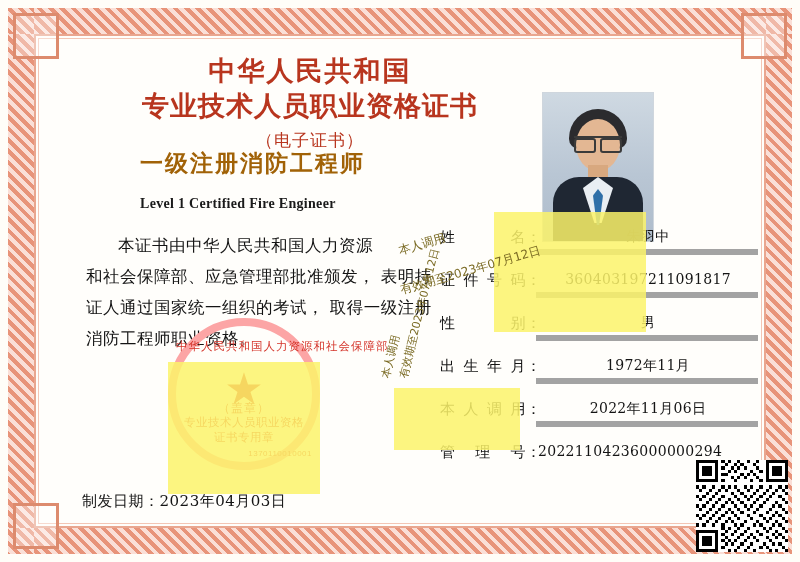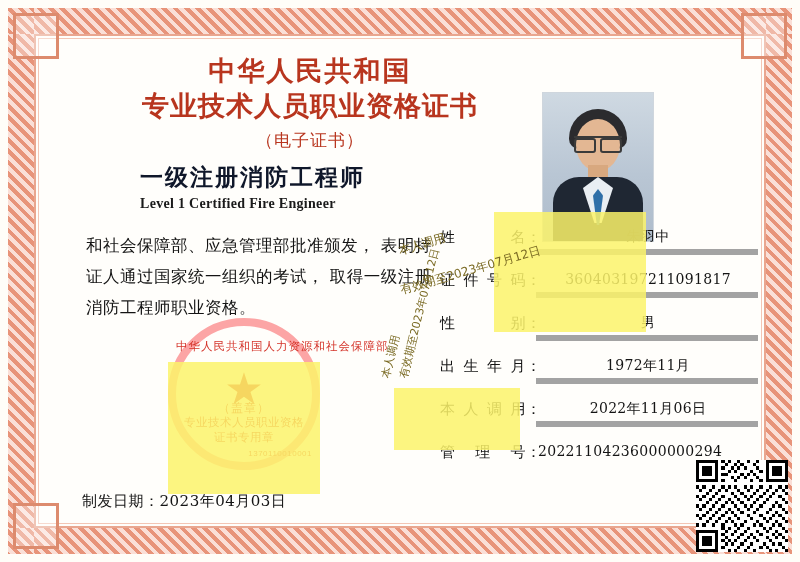--- a/index.html
+++ b/index.html
@@ -104,25 +104,25 @@
   .title-3 {
     font-family: "DejaVu Serif", serif;
     font-size: 17px;
     margin-top: 6px;
     letter-spacing: 1px;
   }
 
   .cert-name-cn {
     position: absolute;
     left: 100px;
-    top: 122px;
+    top: 108px;
     font-family: "DejaVu Serif", serif;
     font-size: 23px;
     font-weight: bold;
-    color: #0f172a;
+    color: #a16207;
     letter-spacing: 2px;
   }
   .cert-name-en {
     position: absolute;
     left: 100px;
     top: 156px;
     font-family: "Liberation Serif", serif;
     font-size: 14px;
     font-weight: bold;
     color: #1a1a1a;
@@ -356,20 +356,21 @@
     <div class="title-block">
       <div class="title-1">中华人民共和国</div>
       <div class="title-2">专业技术人员职业资格证书</div>
       <div class="title-3">（电子证书）</div>
     </div>
 
     <div class="cert-name-cn">一级注册消防工程师</div>
     <div class="cert-name-en">Level 1 Certified Fire Engineer</div>
 
     <div class="body-text">
+      <span class="indent">本证书由中华人民共和国人力资源</span>
       <span>和社会保障部、应急管理部批准颁发，</span>
       <span>表明持证人通过国家统一组织的考试，</span>
       <span>取得一级注册消防工程师职业资格。</span>
     </div>
 
     <div class="photo">
       <div class="hair"></div>
       <div class="face"></div>
       <div class="glasses"></div>
       <div class="neck"></div>

